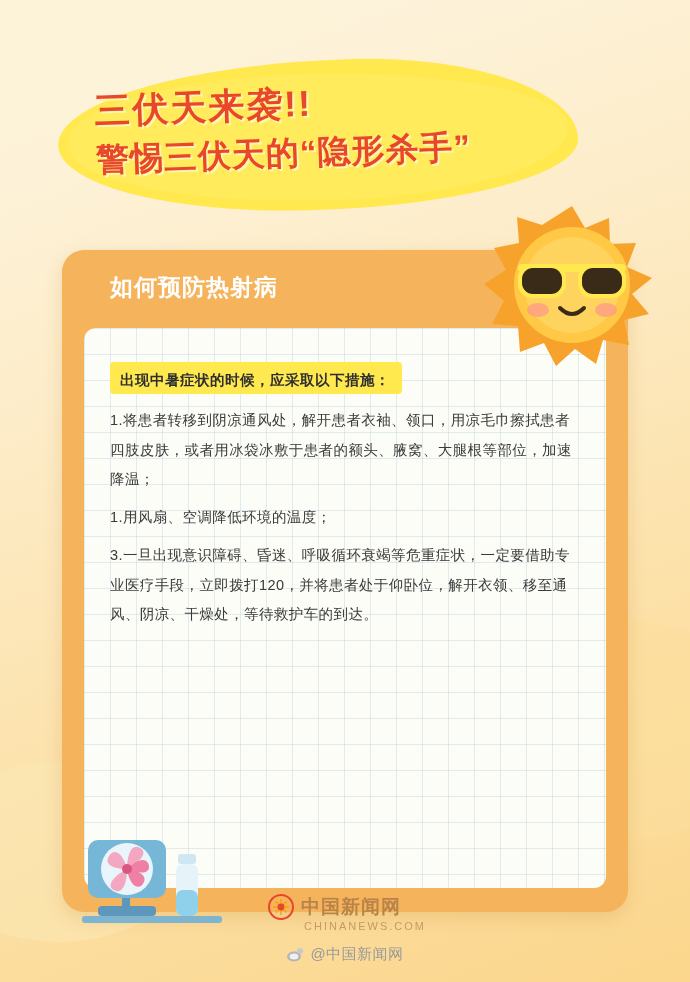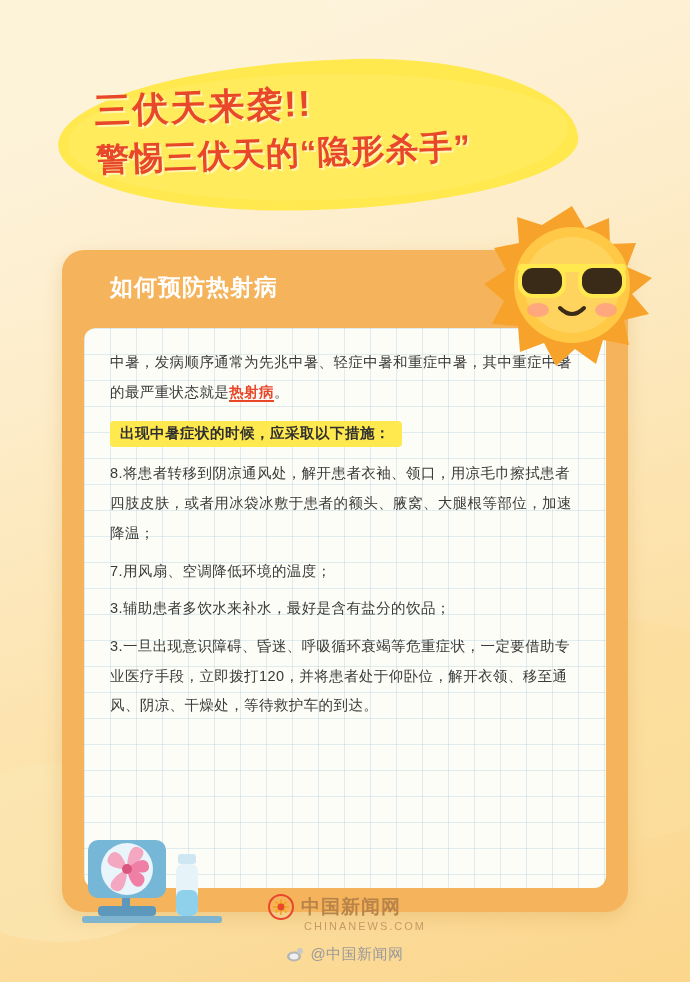--- a/index.html
+++ b/index.html
@@ -137,21 +137,21 @@
     padding: 20px 26px 0 26px;
   }
   .hl-red {
     color: #e8472a;
     font-weight: bold;
     border-bottom: 2px solid #e8472a;
   }
   .subhead {
     display: inline-block;
     margin: 14px 0 4px 0;
-    padding: 3px 12px 4px 10px;
+    padding: 9px 12px 4px 10px;
     background: #ffe94f;
     border-radius: 4px;
     font-size: 14.5px;
     font-weight: bold;
     color: #2f2f2f;
     letter-spacing: .5px;
   }
   .item {
     font-size: 14.5px;
     color: #3a3a3a;
@@ -252,27 +252,23 @@
 
       <path d="M78 110 Q90 122 102 110" stroke="#3a2a18" stroke-width="4" fill="none" stroke-linecap="round"></path>
     </g>
   </svg>
 </div>
 
 <div class="card">
   <div class="card-title">如何预防热射病</div>
   <div class="card-inner">
     <div class="body-wrap">
-      <div class="para">
-        <span>中暑，发病顺序通常为先兆中暑、轻症中暑和重症中暑，其中重症中暑的最严重状态就是</span><span class="hl-red">热射病</span><span>。</span>
-      </div>
       <div class="subhead">出现中暑症状的时候，应采取以下措施：</div>
-      <div class="item">8.将患者转移到阴凉通风处，解开患者衣袖、领口，用凉毛巾擦拭患者四肢皮肤，或者用冰袋冰敷于患者的额头、腋窝、大腿根等部位，加速降温；</div>
-      <div class="item">7.用风扇、空调降低环境的温度；</div>
-      <div class="item">3.辅助患者多饮水来补水，最好是含有盐分的饮品；</div>
+      <div class="item">1.将患者转移到阴凉通风处，解开患者衣袖、领口，用凉毛巾擦拭患者四肢皮肤，或者用冰袋冰敷于患者的额头、腋窝、大腿根等部位，加速降温；</div>
+      <div class="item">1.用风扇、空调降低环境的温度；</div>
       <div class="item">3.一旦出现意识障碍、昏迷、呼吸循环衰竭等危重症状，一定要借助专业医疗手段，立即拨打120，并将患者处于仰卧位，解开衣领、移至通风、阴凉、干燥处，等待救护车的到达。</div>
     </div>
   </div>
 </div>
 
 <div class="fan">
   <svg viewBox="0 0 140 110" width="140" height="110">
 
     <rect x="0" y="96" width="140" height="7" rx="3" fill="#7fb4cf"></rect>
 

